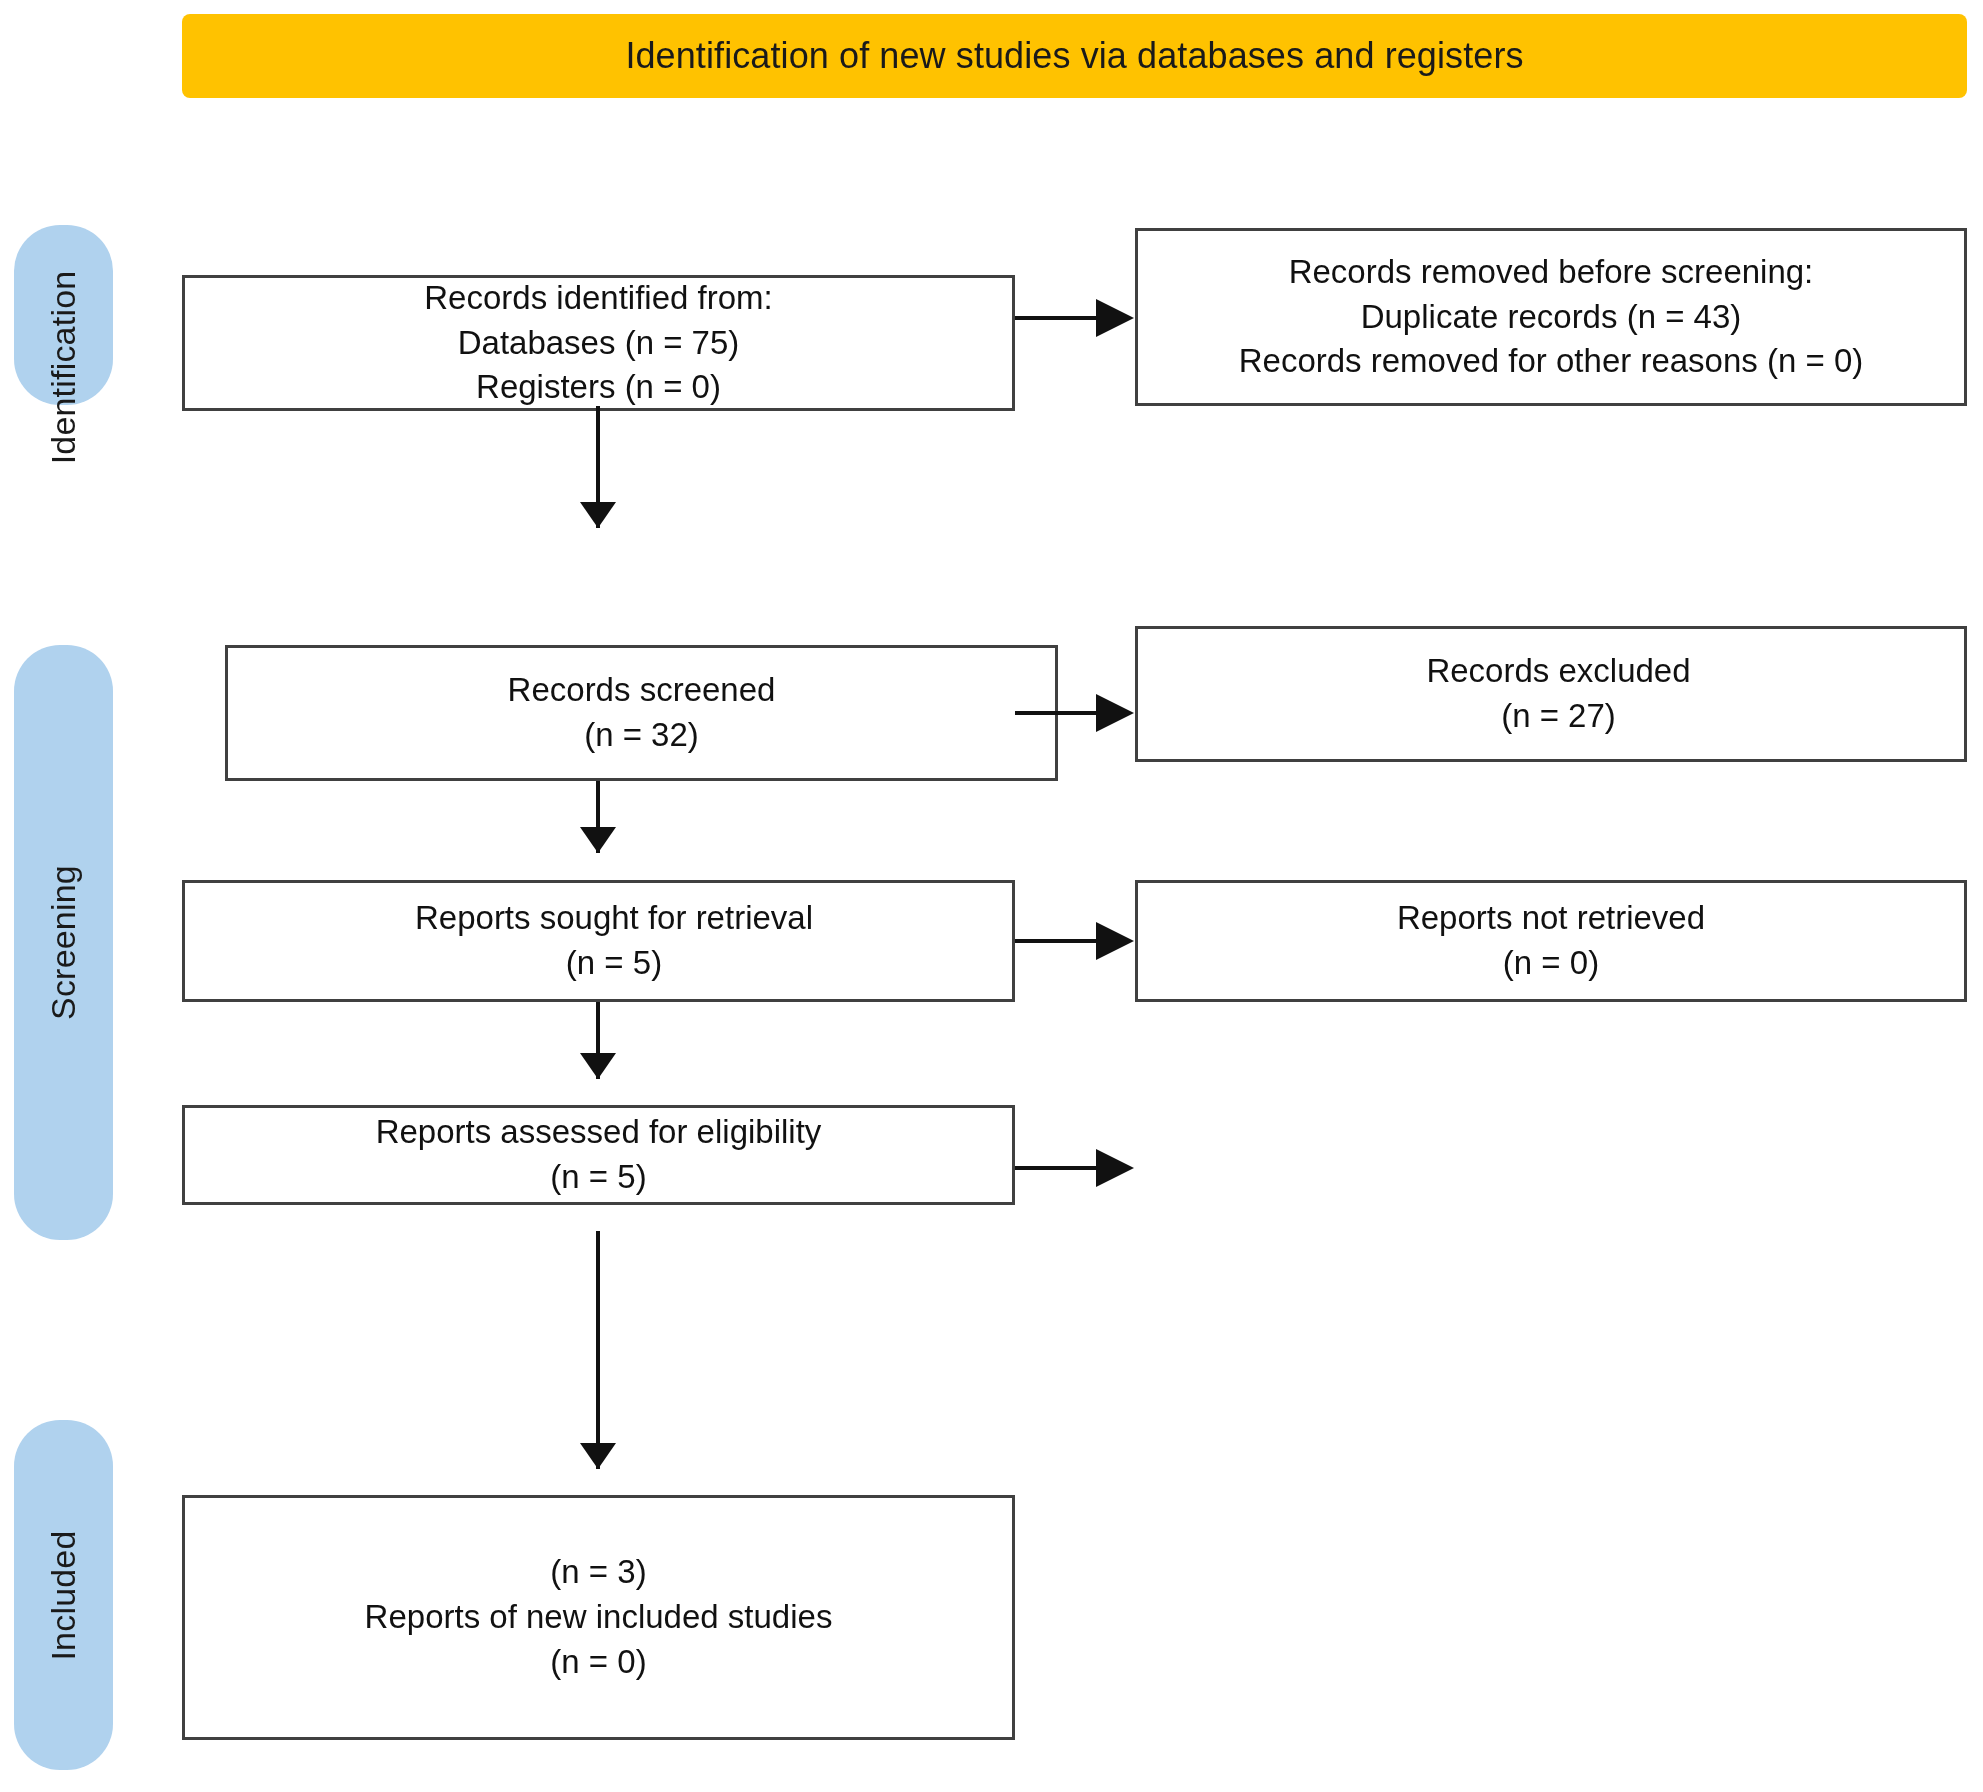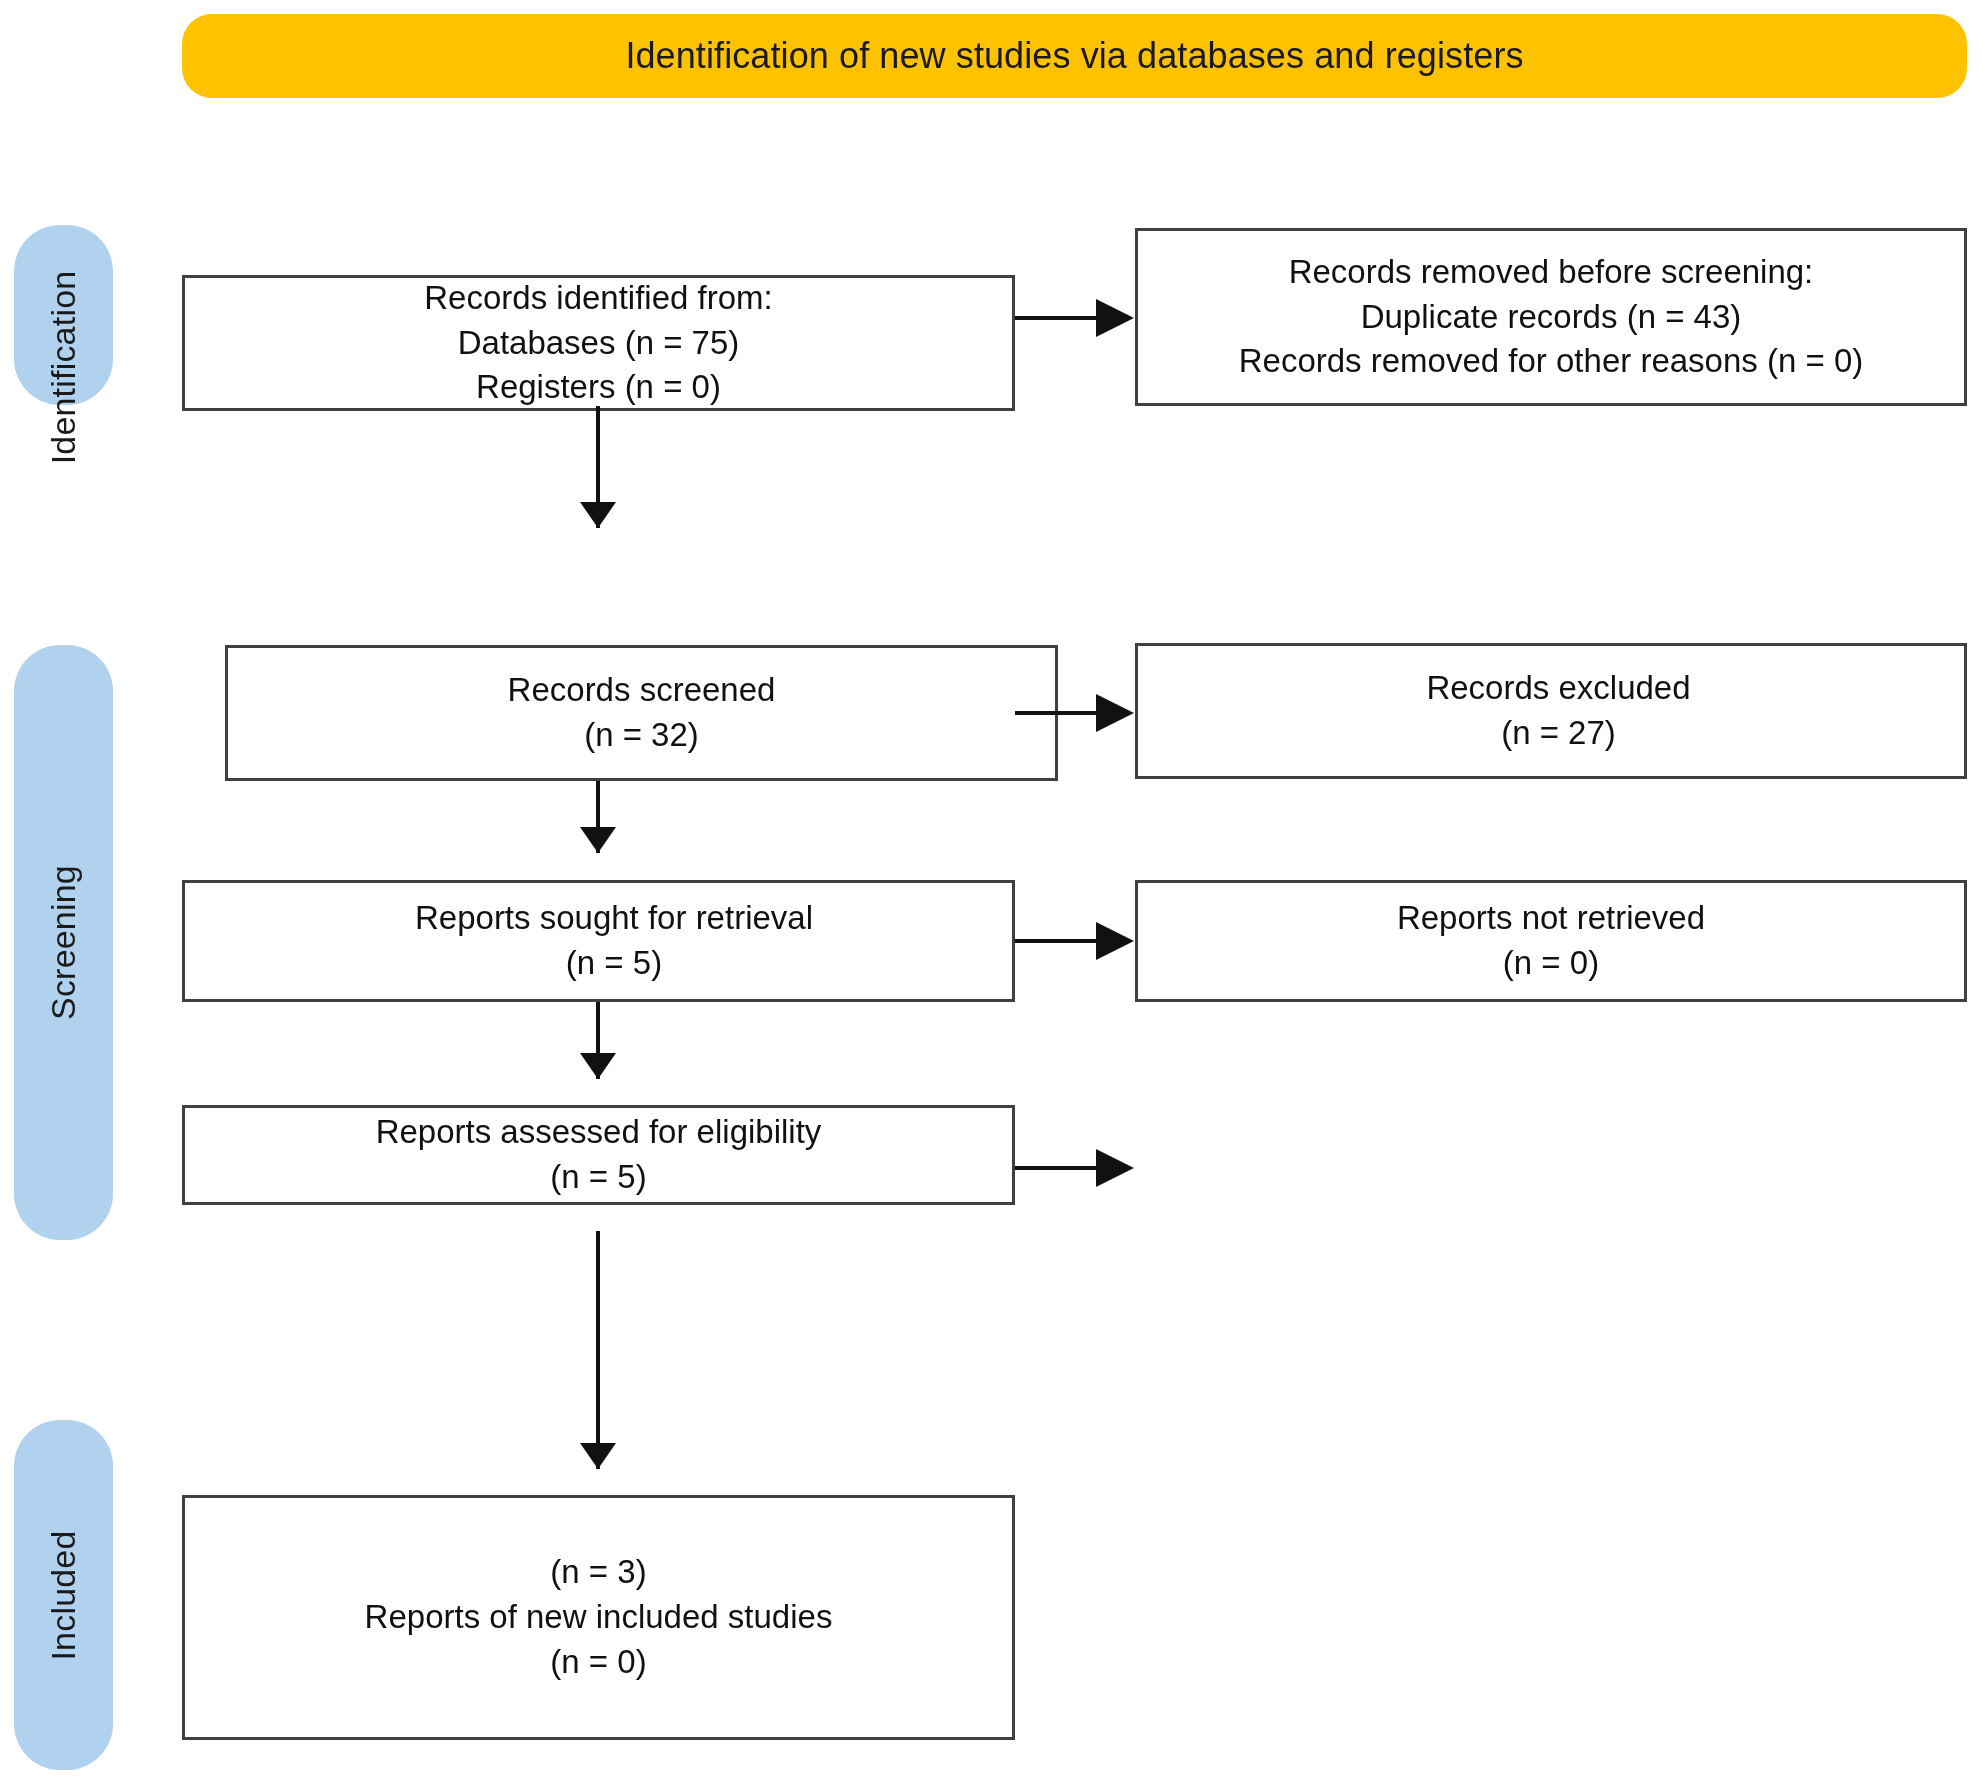--- a/index.html
+++ b/index.html
@@ -20,21 +20,21 @@
   }
 
   
   .banner {
     position: absolute;
     left: 182px;
     top: 14px;
     width: 1785px;
     height: 84px;
     background: #ffc200;
-    border-radius: 30px;
+    border-radius: 8px;
     display: flex;
     align-items: center;
     justify-content: center;
     box-sizing: border-box;
   }
   .banner-text {
     font-size: 36px;
     color: #1a1a1a;
     font-weight: 400;
     letter-spacing: 0.1px;
@@ -84,21 +84,21 @@
     text-align: center;
     white-space: nowrap;
   }
 
   .col-left  { left: 182px;  width: 833px; }
   .col-right { left: 1135px; width: 832px; }
 
   #box-identified      { top: 228px;  height: 136px; margin-top: 47px; }
   #box-removed         { top: 228px;  height: 178px; align-items: center; }
   #box-screened        { top: 645px;  height: 136px; margin-left: 43px; }
-  #box-excluded        { top: 643px;  height: 136px; padding-left: 15px; }
+  #box-excluded        { top: 626px;  height: 136px; padding-left: 15px; }
   #box-sought          { top: 880px;  height: 122px; padding-left: 31px; }
   #box-not-retrieved   { top: 880px;  height: 122px; }
   #box-assessed        { top: 1105px; height: 100px; }
   #box-reports-excl    { top: 1105px; height: 126px; }
   #box-included        { top: 1495px; height: 245px; }
 
   
   .v-line {
     position: absolute;
     left: 596px;

